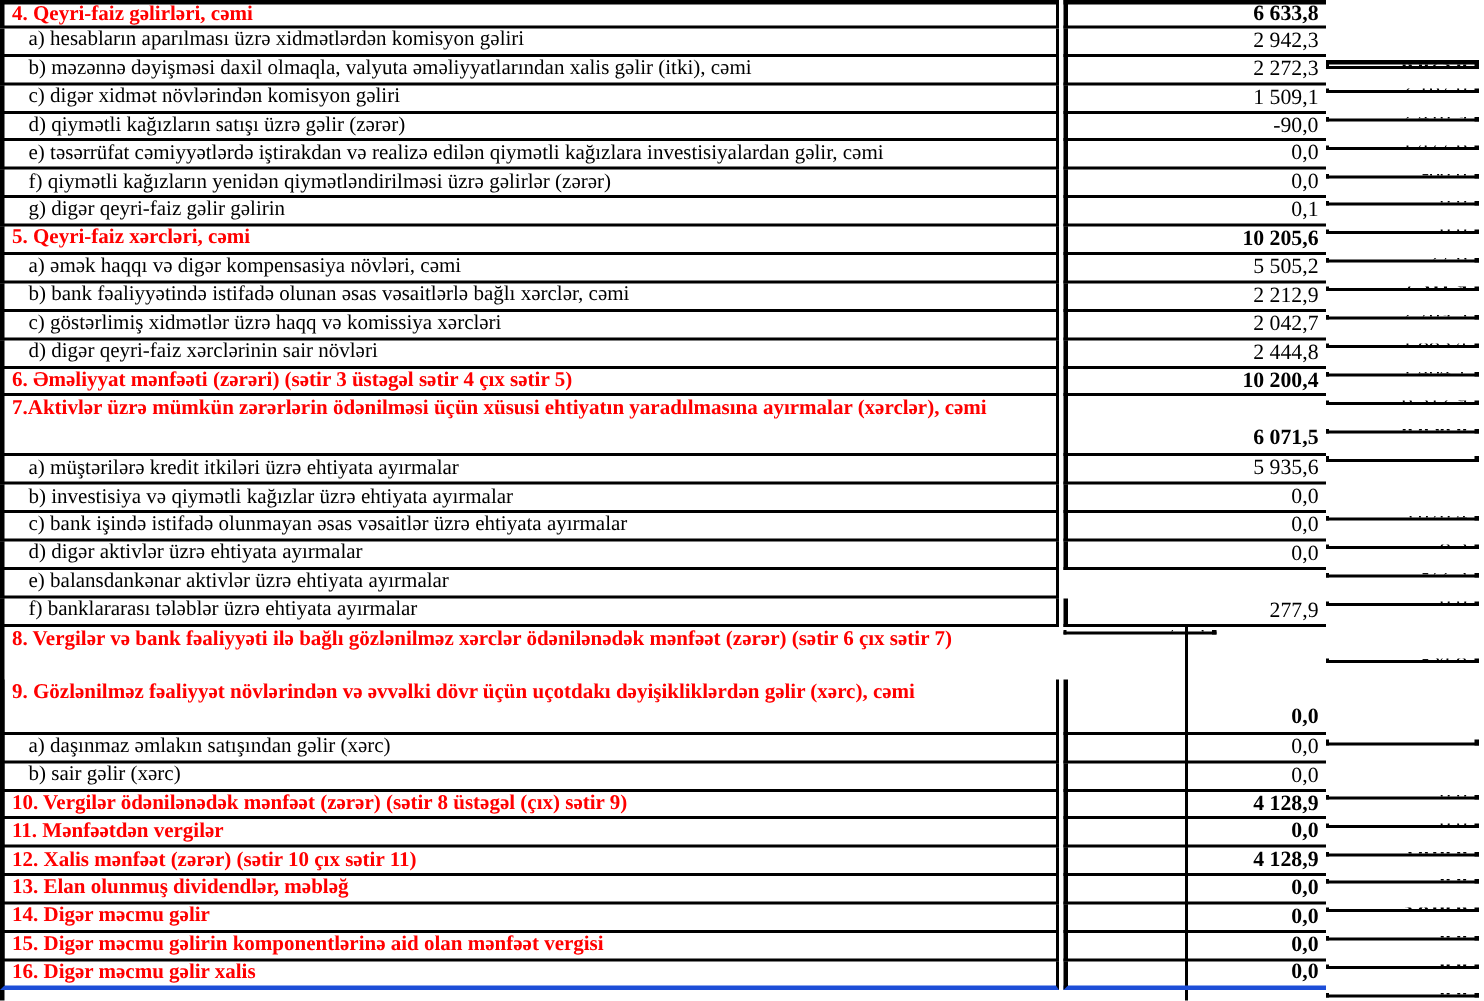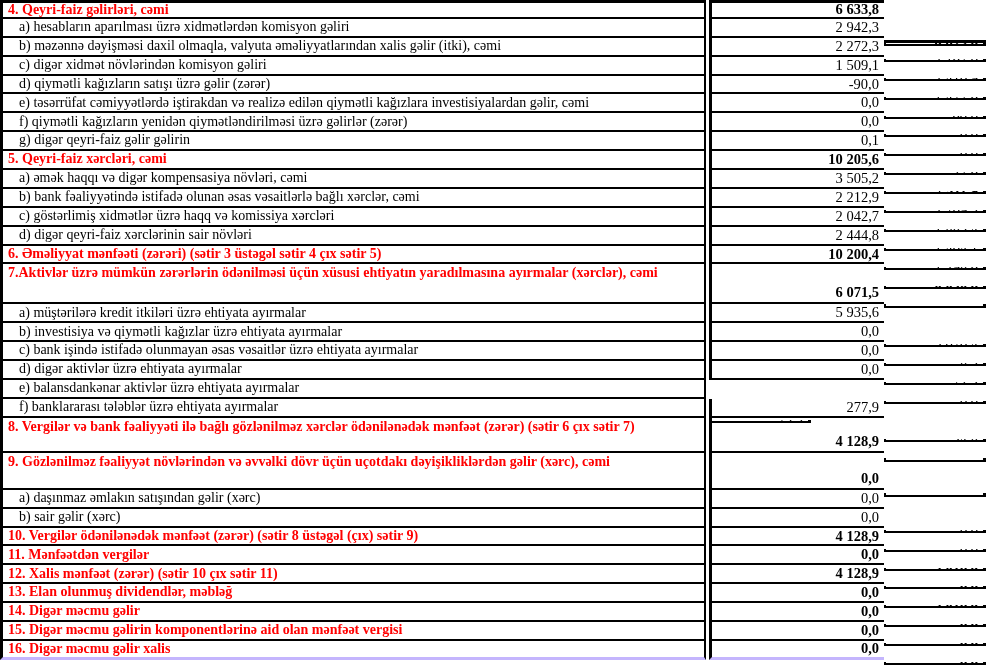--- a/index.html
+++ b/index.html
@@ -30,30 +30,30 @@
     display:flex;align-items:center;justify-content:flex-end;
     padding:0 5px 1px 2px;
     font-size:14.5px;line-height:16px;
     color:#000;white-space:nowrap;
   }
   .v1{flex:0 0 175px;border-left:3px solid #000;}
   .v2{flex:0 0 102px;border-left:2px solid #000;border-right:3px solid #000;margin-top:40px;}
   
   .sz-normal{height:18.9px;}
   .sz-tall40{height:40px;}
-  .sz-tall35{height:35px;}
+  .sz-tall35{height:35px;flex-direction:column;}
   .sz-tall37{height:37px;}
   .sz-tall40 .label,.sz-tall35 .label,.sz-tall37 .label{align-items:flex-start;padding-top:1px;}
   .sz-tall40 .num,.sz-tall35 .num,.sz-tall37 .num{align-items:flex-end;padding-bottom:2px;}
   
   .st-header .label{font-weight:bold;color:var(--accent,#ff0000);}
   .st-header .num{font-weight:bold;}
   .st-sub .label{padding-left:16px;font-weight:normal;}
   .row:first-child .label,.row:first-child .num{border-top:3px solid #000;}
-  .row:last-child .label,.row:last-child .num{border-bottom:3px solid #c4b5fd;font-family:Liberation Serif, serif;}
+  .row:last-child .label,.row:last-child .num{border-bottom:3px solid #1d4ed8;font-family:Liberation Serif, serif;}
   .hl{background:#f97316;}
 </style>
 </head>
 <body>
 
 <div id="sheet">
     <div class="row st-header sz-normal">
     <div class="cell label">4. Qeyri-faiz gəlirləri, cəmi</div>
     <div class="spacer"></div>
     <div class="cell num v1">6 633,8</div>
@@ -103,40 +103,40 @@
   </div>
     <div class="row st-header sz-normal">
     <div class="cell label">5. Qeyri-faiz xərcləri, cəmi</div>
     <div class="spacer"></div>
     <div class="cell num v1">10 205,6</div>
     <div class="cell num v2">7 511,9</div>
   </div>
     <div class="row st-sub sz-normal">
     <div class="cell label">a) əmək haqqı və digər kompensasiya növləri, cəmi</div>
     <div class="spacer"></div>
-    <div class="cell num v1">3 505,2</div>
+    <div class="cell num v1">5 505,2</div>
     <div class="cell num v2">2 709,5</div>
   </div>
     <div class="row st-sub sz-normal">
     <div class="cell label">b) bank fəaliyyətində istifadə olunan əsas vəsaitlərlə bağlı xərclər, cəmi</div>
     <div class="spacer"></div>
     <div class="cell num v1">2 212,9</div>
     <div class="cell num v2">1 885,4</div>
   </div>
     <div class="row st-sub sz-normal">
     <div class="cell label">c) göstərlimiş xidmətlər üzrə haqq və komissiya xərcləri</div>
     <div class="spacer"></div>
     <div class="cell num v1">2 042,7</div>
     <div class="cell num v2">1 404,1</div>
   </div>
     <div class="row st-sub sz-normal">
     <div class="cell label">d) digər qeyri-faiz xərclərinin sair növləri</div>
     <div class="spacer"></div>
     <div class="cell num v1">2 444,8</div>
-    <div class="cell num v2">1 298,6</div>
+    <div class="cell num v2">6 512,9</div>
   </div>
     <div class="row st-header sz-normal">
     <div class="cell label">6. Əməliyyat mənfəəti (zərəri) (sətir 3 üstəgəl sətir 4 çıx sətir 5)</div>
     <div class="spacer"></div>
     <div class="cell num v1">10 200,4</div>
     <div class="cell num v2">8 838,0</div>
   </div>
     <div class="row st-header sz-tall40">
     <div class="cell label">7.Aktivlər üzrə mümkün zərərlərin ödənilməsi üçün xüsusi ehtiyatın yaradılmasına ayırmalar (xərclər), cəmi</div>
     <div class="spacer"></div>

